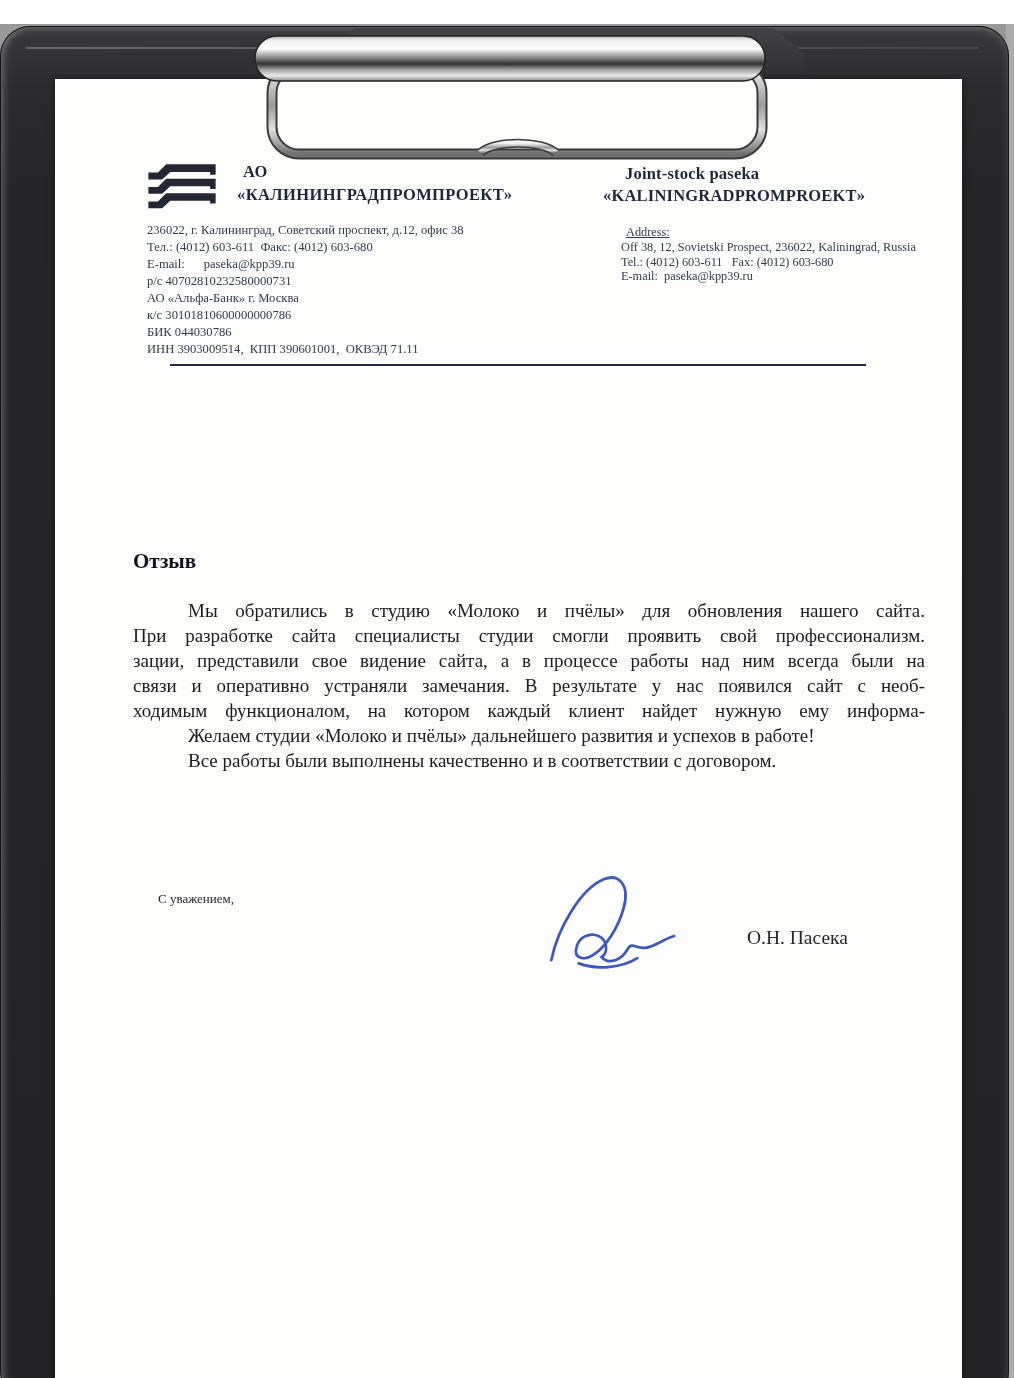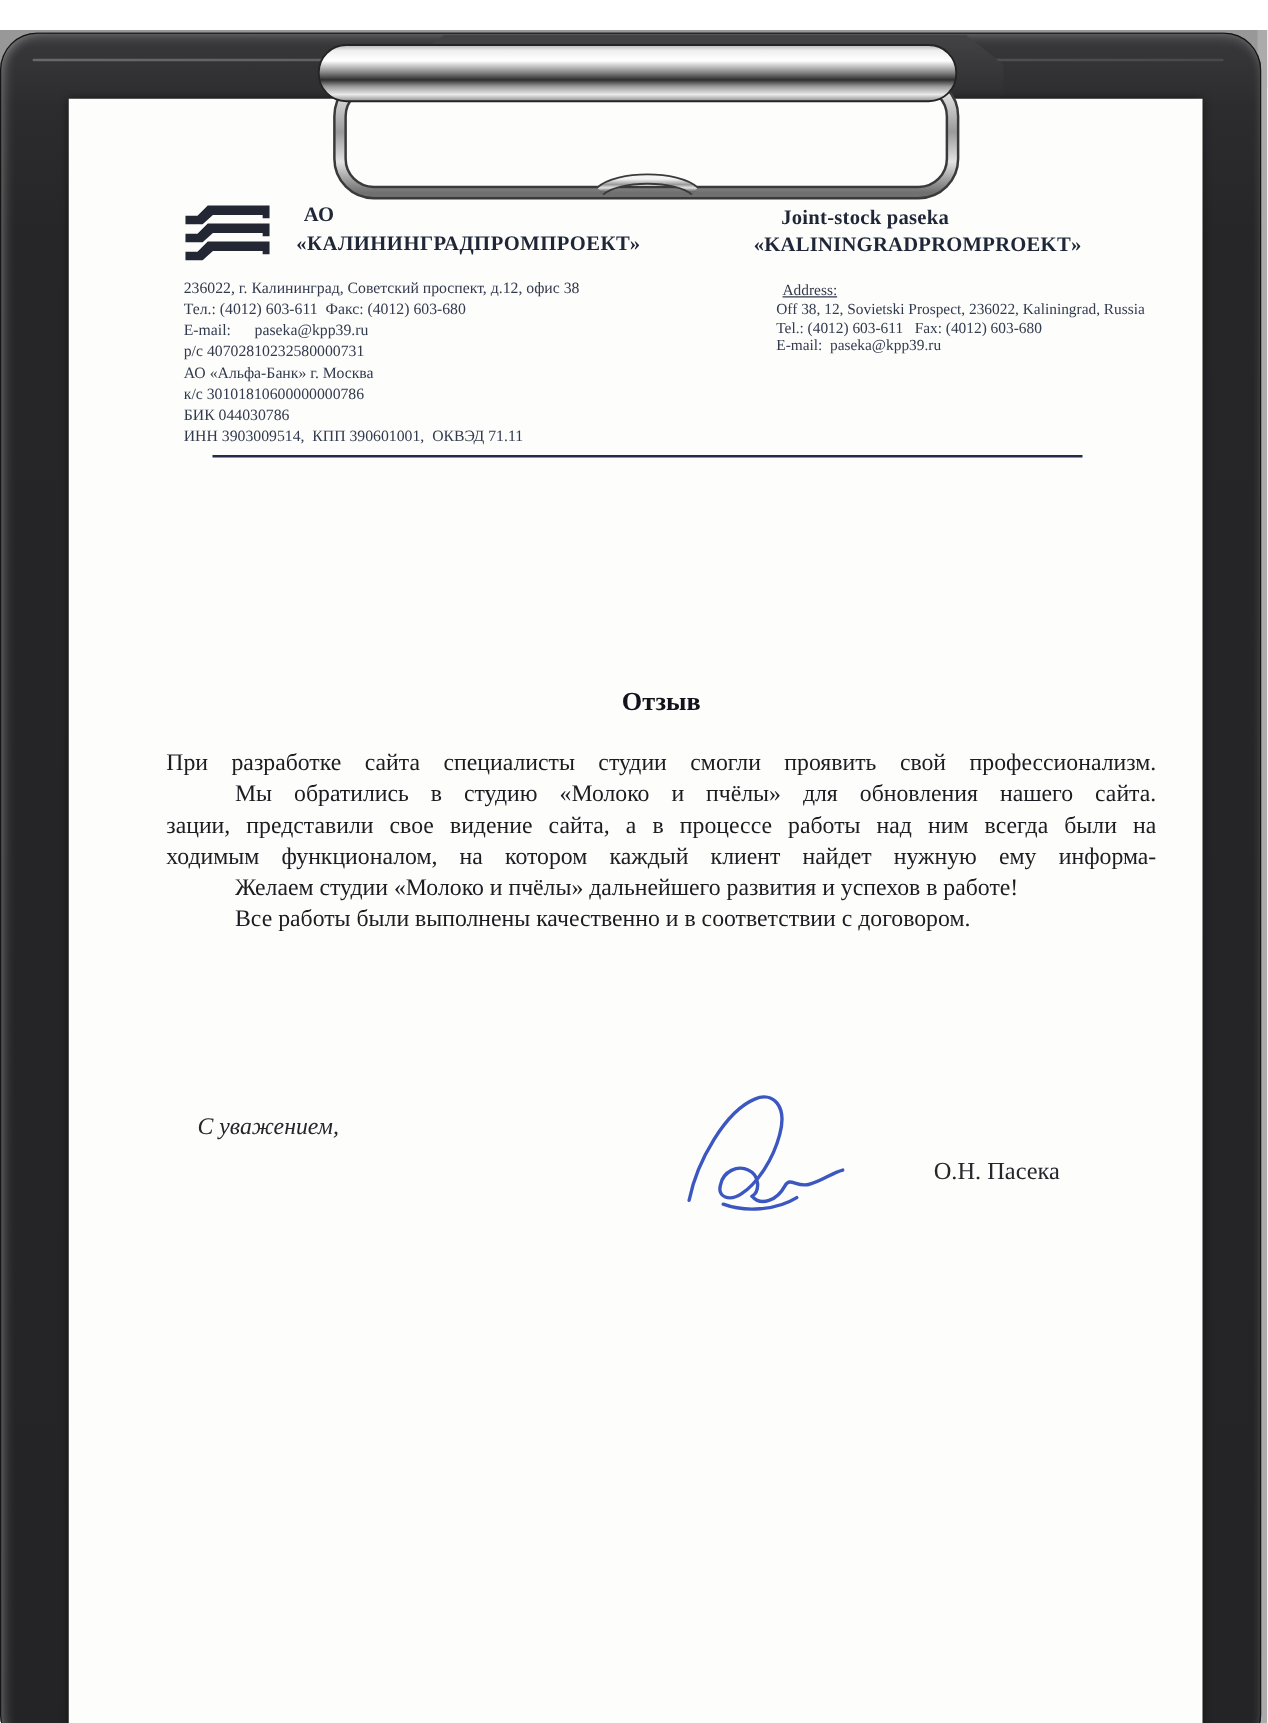--- a/index.html
+++ b/index.html
@@ -39,28 +39,28 @@
   .ru-lines div{position:static;white-space:pre;}
   .en-head{left:548px;top:84px;color:#1f2637;font-weight:bold;font-size:16.5px;line-height:21.5px;letter-spacing:.2px;white-space:nowrap;}
   .en-head .l1{margin-left:22px;display:block;position:static;}
   .en-head .l2{display:block;position:static;}
   .en-lines{left:566px;top:146px;color:#323a4d;font-size:12.3px;line-height:14.8px;}
   .en-lines div{position:static;white-space:pre;}
   .addr-label{text-decoration:underline;margin-left:5px;}
   .rule{left:115px;top:285px;width:696px;height:2px;background:#252c48;}
 
   
-  .doc-title{left:78px;top:470px;width:792px;text-align:center;font-weight:bold;font-size:21px;color:#13131b;}
+  .doc-title{left:78px;top:470px;width:792px;font-weight:bold;font-size:21px;color:#13131b;}
   .body-block{left:78px;top:519px;width:792px;height:230px;}
   .body-line{position:static;display:block;font-size:19px;line-height:25px;height:25px;color:#1c1c21;white-space:nowrap;overflow:visible;}
   .body-line.jl{white-space:normal;text-align:justify;text-align-last:justify;}
   .body-line.ind{text-indent:55px;}
 
   
-  .salutation{left:103px;top:812px;font-size:19px;color:#26262c;white-space:nowrap;font-style:italic;}
+  .salutation{left:103px;top:812px;font-size:13px;color:#26262c;white-space:nowrap;}
   .position{left:103px;top:848px;font-size:19.5px;color:#26262c;white-space:nowrap;}
   .sig-name{left:692px;top:848px;font-size:19.5px;color:#26262c;white-space:nowrap;}
   .sig-svg{left:478px;top:793px;width:150px;height:105px;}
 
   
   .clip{position:absolute;left:250px;top:3px;width:525px;height:135px;}
 </style>
 </head>
 <body>
 
@@ -110,23 +110,24 @@
       <div>Off 38, 12, Sovietski Prospect, 236022, Kaliningrad, Russia</div>
       <div>Tel.: (4012) 603-611   Fax: (4012) 603-680</div>
       <div>E-mail:  paseka@kpp39.ru</div>
     </div>
 
     <div class="rule"></div>
 
     <div class="doc-title">Отзыв</div>
 
     <div class="body-block">
+      <div class="body-line jl ind">Мы обратились в студию «Молоко и пчёлы» для обновления нашего сайта.</div>
       <div class="body-line jl">При разработке сайта специалисты студии смогли проявить свой профессионализм.</div>
-      <div class="body-line jl ind">Мы обратились в студию «Молоко и пчёлы» для обновления нашего сайта.</div>
       <div class="body-line jl">зации, представили свое видение сайта, а в процессе работы над ним всегда были на</div>
+      <div class="body-line jl">связи и оперативно устраняли замечания. В результате у нас появился сайт с необ-</div>
       <div class="body-line jl">ходимым функционалом, на котором каждый клиент найдет нужную ему информа-</div>
       <div class="body-line ind">Желаем студии «Молоко и пчёлы» дальнейшего развития и успехов в работе!</div>
       <div class="body-line ind">Все работы были выполнены качественно и в соответствии с договором.</div>
     </div>
 
     <div class="salutation">С уважением,</div>
     <div class="sig-name">О.Н. Пасека</div>
 
     <svg class="sig-svg" viewBox="0 0 140 100" aria-hidden="true">
       <g fill="none" stroke="#3d57c0" stroke-width="2.6" stroke-linecap="round" stroke-linejoin="round">

